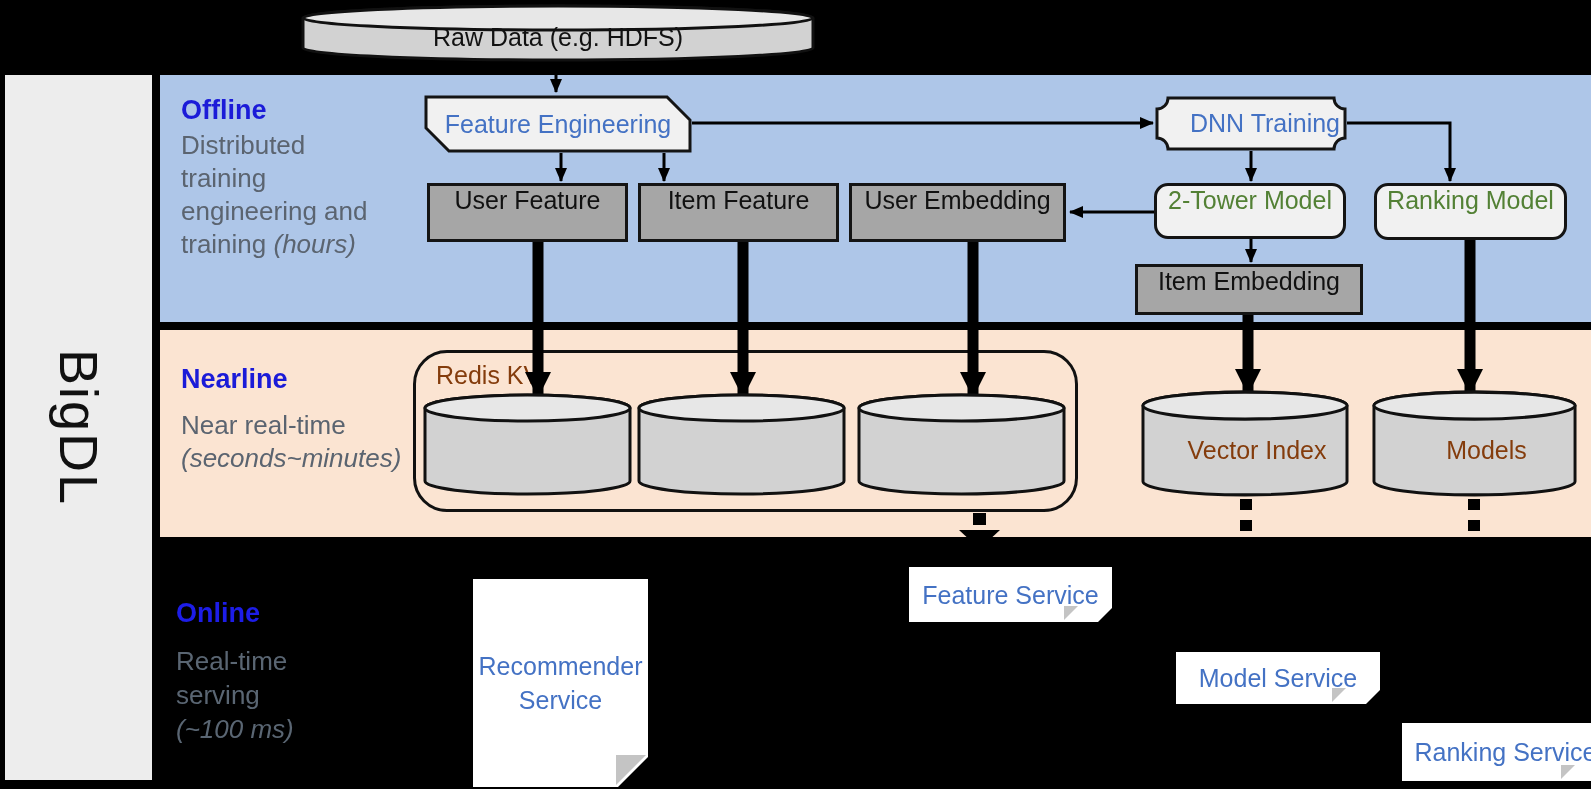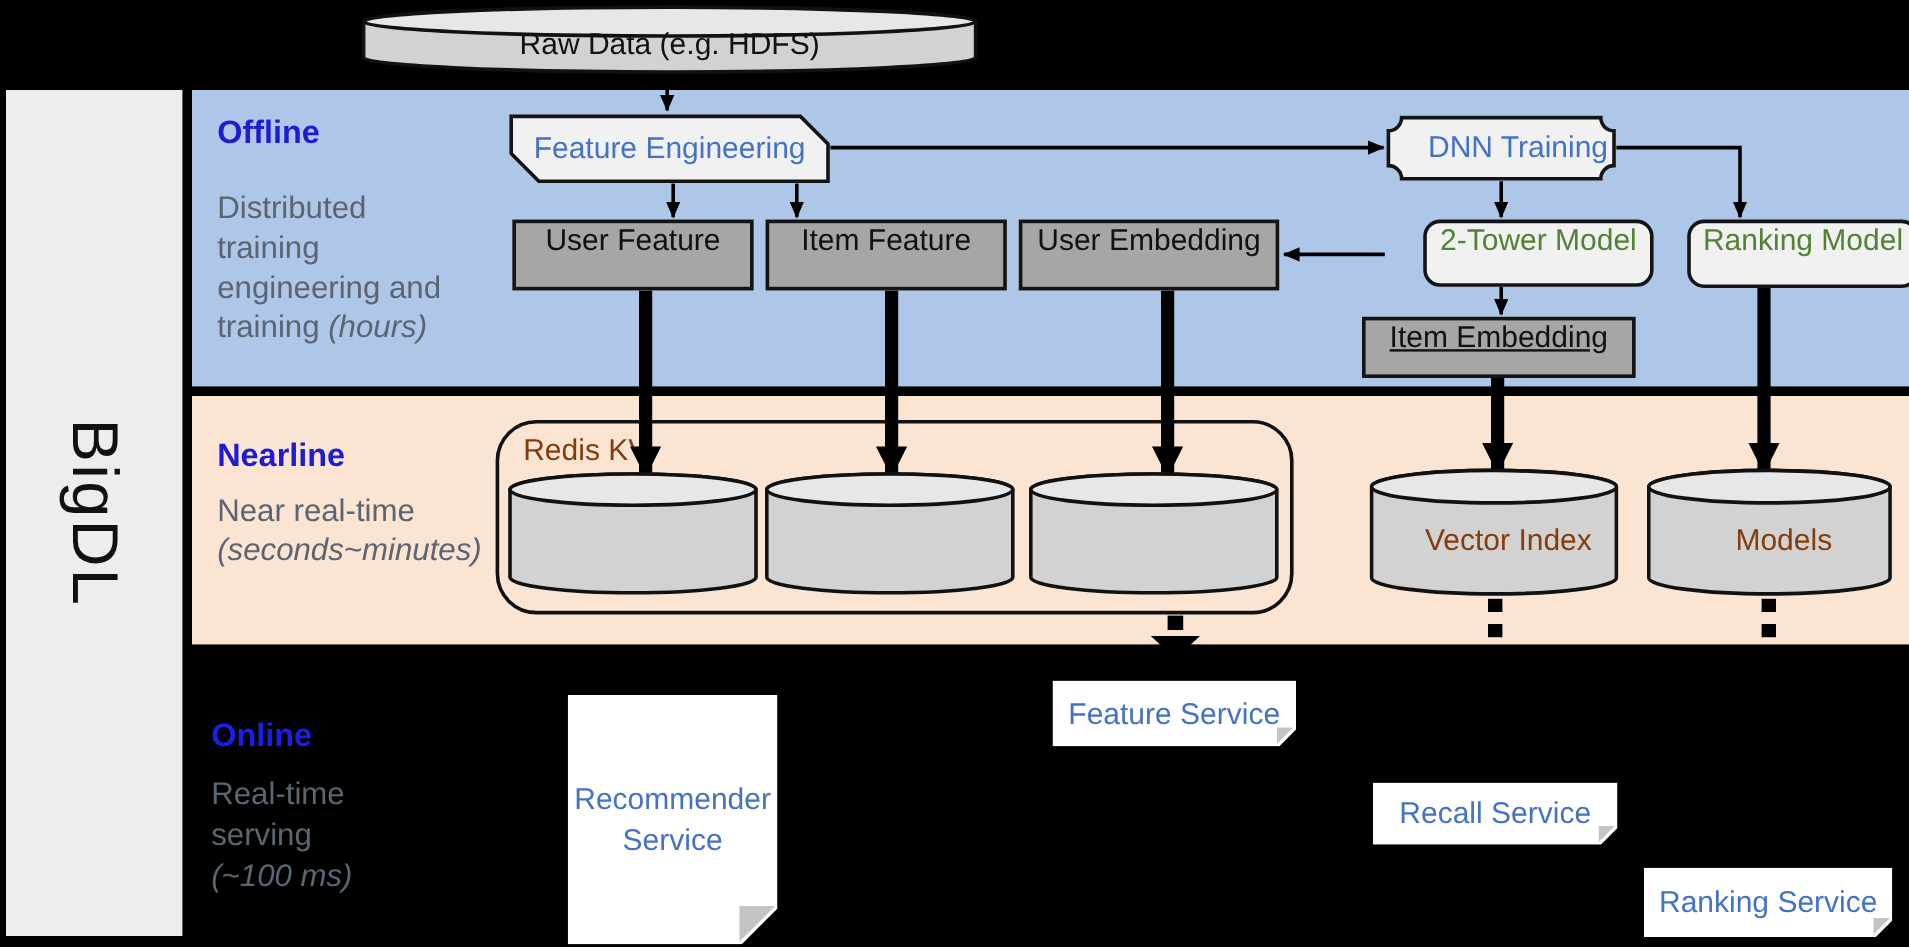--- a/index.html
+++ b/index.html
@@ -18,21 +18,21 @@
     writing-mode:vertical-rl;font-size:54px;color:#111;letter-spacing:2px;font-weight:400;
   }
   .sec-title{font-size:27px;font-weight:bold;color:#1b1bd8;}
   .sec-desc{font-size:26px;line-height:33px;color:#5b6470;}
   .sec-desc .it{font-style:italic;}
   .node{
     position:absolute;display:flex;align-items:flex-start;justify-content:center;
     font-size:25px;text-align:center;box-sizing:border-box;z-index:3;
   }
   .gray-box{background:#a6a6a6;border:3px solid #141414;color:#111;}
-  .round-box{background:#f1f1f1;border:3px solid #141414;border-radius:14px;color:#538135;margin-left:32px;}
+  .round-box{background:#f1f1f1;border:3px solid #141414;border-radius:14px;color:#538135;}
   .shape-label{
     position:absolute;inset:0;display:flex;align-items:center;justify-content:center;
     font-size:25px;z-index:2;
   }
   .svgshape{position:absolute;z-index:3;}
   .overlay{position:absolute;left:0;top:0;z-index:2;pointer-events:none;}
   .cylwrap{position:absolute;z-index:3;}
   .cylwrap .cyl-label{
     position:absolute;left:12px;top:30px;width:100%;height:60px;display:flex;align-items:center;justify-content:center;
     font-size:25px;color:#843c0c;z-index:4;
@@ -42,21 +42,21 @@
     border:3.5px solid #111;border-radius:34px;box-sizing:border-box;
   }
   .redis-label{position:absolute;left:20px;top:8px;font-size:25px;color:#843c0c;}
   .page{
     position:absolute;background:#fff;z-index:3;
     display:flex;flex-direction:column;align-items:center;justify-content:center;
     color:#4472c4;font-size:25px;text-align:center;line-height:34px;
   }
   .fold{position:absolute;right:0;bottom:0;background:#c4c4c4;}
   .cut-lg{clip-path:polygon(0 0,100% 0,100% calc(100% - 30px),calc(100% - 30px) 100%,0 100%);}
-  .cut-sm{clip-path:polygon(0 0,100% 0,100% calc(100% - 14px),calc(100% - 14px) 100%,0 100%);}
+  .cut-sm{clip-path:polygon(0 0,100% 0,100% calc(100% - 14px),calc(100% - 14px) 100%,0 100%);margin-left:32px;}
   .tri{clip-path:polygon(0 0,100% 0,0 100%);}
   .lbl-group{position:absolute;z-index:3;}
 </style>
 </head>
 <body>
 
 <div class="stage">
 
   <div class="panel panel-offline"></div>
   <div class="panel panel-nearline"></div>
@@ -68,21 +68,21 @@
   <div class="cylwrap" style="left:300px;top:4px;width:516px;height:60px;">
     <svg width="516" height="60" viewBox="0 0 516 60">
       <path d="M3,14 v30 a255,12 0 0 0 510,0 v-30 a255,12 0 0 0 -510,0 z" fill="#d2d2d2" stroke="#111" stroke-width="3"></path>
       <ellipse cx="258" cy="14" rx="255" ry="12" fill="#e7e7e7" stroke="#111" stroke-width="3"></ellipse>
     </svg>
     <div class="shape-label" style="top:6px;color:#111;">Raw Data (e.g. HDFS)</div>
   </div>
 
   <div class="lbl-group" style="left:181px;top:95px;">
     <div class="sec-title">Offline</div>
-    <div class="sec-desc" style="margin-top:31px;">
+    <div class="sec-desc" style="margin-top:3px;">
       <div>Distributed</div>
       <div>training</div>
       <div>engineering and</div>
       <div><span>training </span><span class="it">(hours)</span></div>
     </div>
   </div>
 
   <div class="svgshape" style="left:424px;top:95px;width:268px;height:58px;">
     <svg width="268" height="58" viewBox="0 0 268 58">
       <path d="M2,2 H243 L266,25 V56 H25 L2,33 Z" fill="#f1f1f1" stroke="#141414" stroke-width="3"></path>
@@ -99,21 +99,21 @@
 
   <div class="node gray-box" style="left:427px;top:183px;width:201px;height:59px;">
     <span>User Feature</span>
   </div>
   <div class="node gray-box" style="left:638px;top:183px;width:201px;height:59px;">
     <span>Item Feature</span>
   </div>
   <div class="node gray-box" style="left:849px;top:183px;width:217px;height:59px;">
     <span>User Embedding</span>
   </div>
-  <div class="node gray-box" style="left:1135px;top:264px;width:228px;height:51px;text-decoration:underline;">
+  <div class="node gray-box" style="left:1135px;top:264px;width:228px;height:51px;">
     <span>Item Embedding</span>
   </div>
 
   <div class="node round-box" style="left:1154px;top:183px;width:192px;height:56px;">
     <span>2-Tower Model</span>
   </div>
   <div class="node round-box" style="left:1374px;top:183px;width:193px;height:57px;">
     <span>Ranking Model</span>
   </div>
 
@@ -178,21 +178,21 @@
     <div>Service</div>
   </div>
   <div class="fold tri" style="left:616px;top:755px;width:30px;height:30px;z-index:4;"></div>
 
   <div class="page cut-sm" style="left:877px;top:567px;width:203px;height:55px;">
     <div>Feature Service</div>
   </div>
   <div class="fold tri" style="left:1064px;top:606px;width:14px;height:14px;z-index:4;"></div>
 
   <div class="page cut-sm" style="left:1144px;top:652px;width:204px;height:52px;">
-    <div>Recall Service</div>
+    <div>Model Service</div>
   </div>
   <div class="fold tri" style="left:1332px;top:688px;width:14px;height:14px;z-index:4;"></div>
 
   <div class="page cut-sm" style="left:1370px;top:723px;width:207px;height:58px;">
     <div>Ranking Service</div>
   </div>
   <div class="fold tri" style="left:1561px;top:765px;width:14px;height:14px;z-index:4;"></div>
 
   <svg class="overlay" width="1591" height="789" viewBox="0 0 1591 789">
     <defs>

